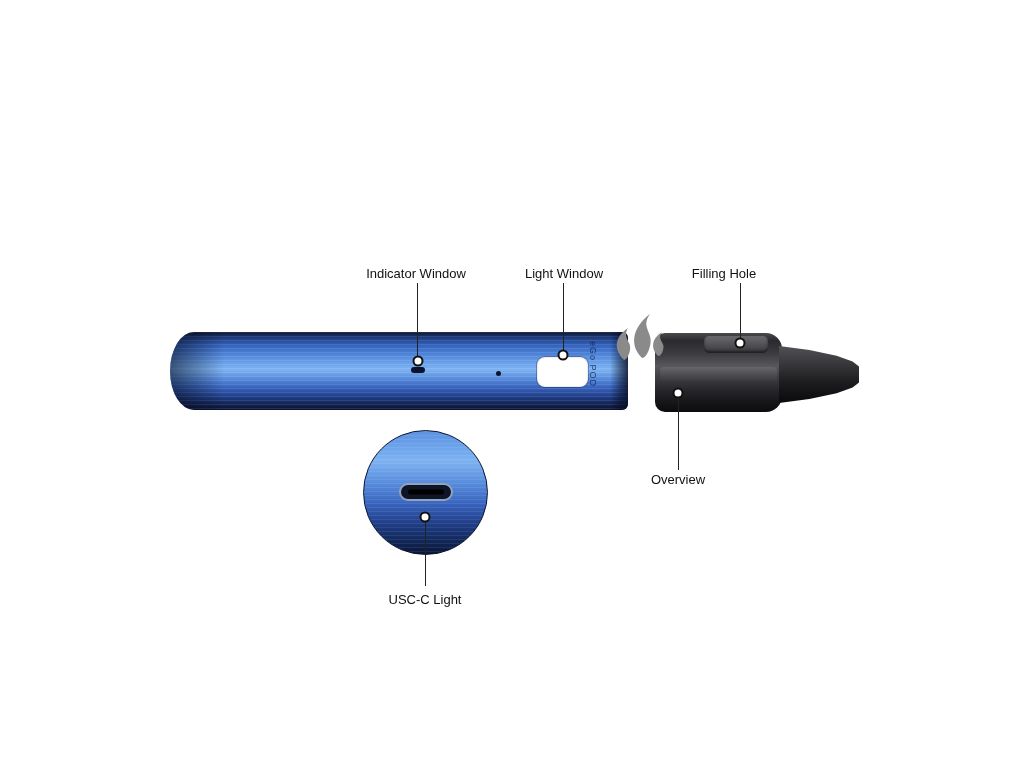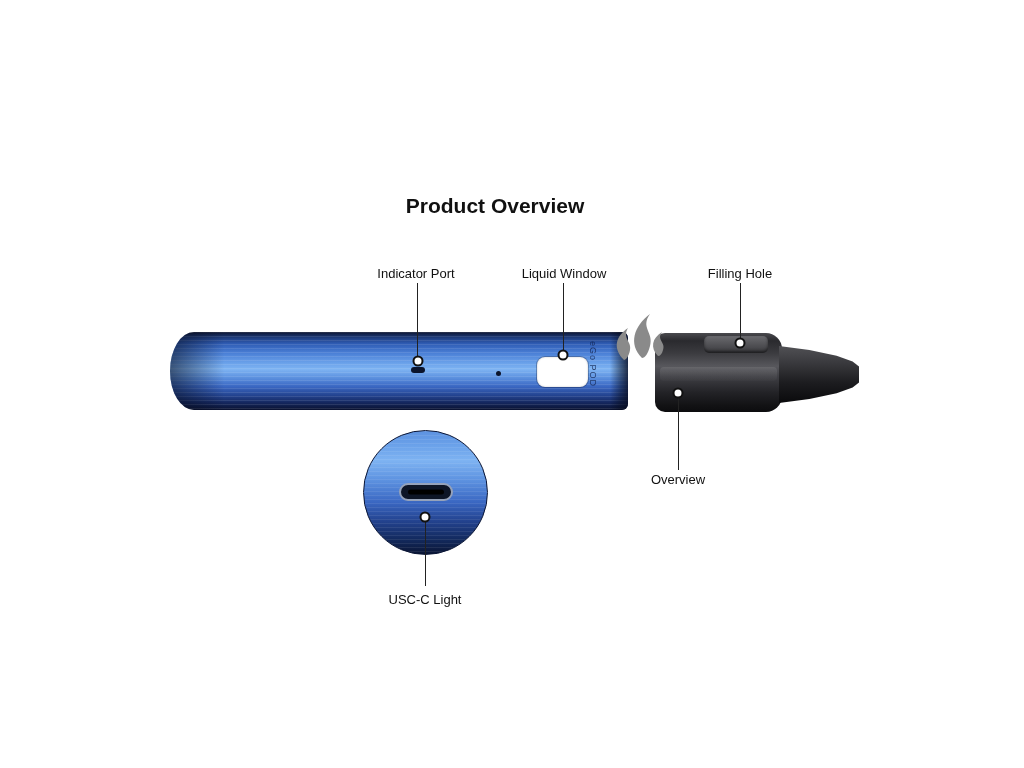--- a/index.html
+++ b/index.html
@@ -96,21 +96,20 @@
     font-size:205px;letter-spacing:6px;color:#8a8a8a;pointer-events:none;
     white-space:nowrap;
   }
   .steam{position:absolute;left:610px;top:308px;z-index:5;pointer-events:none;}
 </style>
 </head>
 <body>
 
 <div class="canvas">
 
-  <div class="title">Product Overview</div>
 
   <div class="body">
     <div class="body-shade-left"></div>
     <div class="body-ring-right"></div>
     <div class="indicator-led"></div>
     <div class="pinhole"></div>
     <div class="liquid-window"></div>
     <div class="body-text">eGo POD</div>
   </div>
 
@@ -137,19 +136,19 @@
   <div class="line" style="left:740px;top:283px;height:55px;"></div>
   <div class="line" style="left:678px;top:398px;height:72px;"></div>
   <div class="line" style="left:425px;top:522px;height:64px;"></div>
 
   <div class="dot" style="left:418px;top:361px;"></div>
   <div class="dot" style="left:563px;top:355px;"></div>
   <div class="dot" style="left:740px;top:343px;"></div>
   <div class="dot" style="left:678px;top:393px;"></div>
   <div class="dot" style="left:425px;top:517px;"></div>
 
-  <div class="callout" style="left:416px;top:266px;">Indicator Port</div>
-  <div class="callout" style="left:564px;top:266px;">Liquid Window</div>
-  <div class="callout" style="left:740px;top:266px;">Filling Hole</div>
+  <div class="callout" style="left:416px;top:266px;">Indicator Window</div>
+  <div class="callout" style="left:564px;top:266px;">Light Window</div>
+  <div class="callout" style="left:724px;top:266px;">Filling Hole</div>
   <div class="callout" style="left:678px;top:472px;">Overview</div>
   <div class="callout" style="left:425px;top:592px;">USC-C Light</div>
 
 </div>
 
 </body></html>

